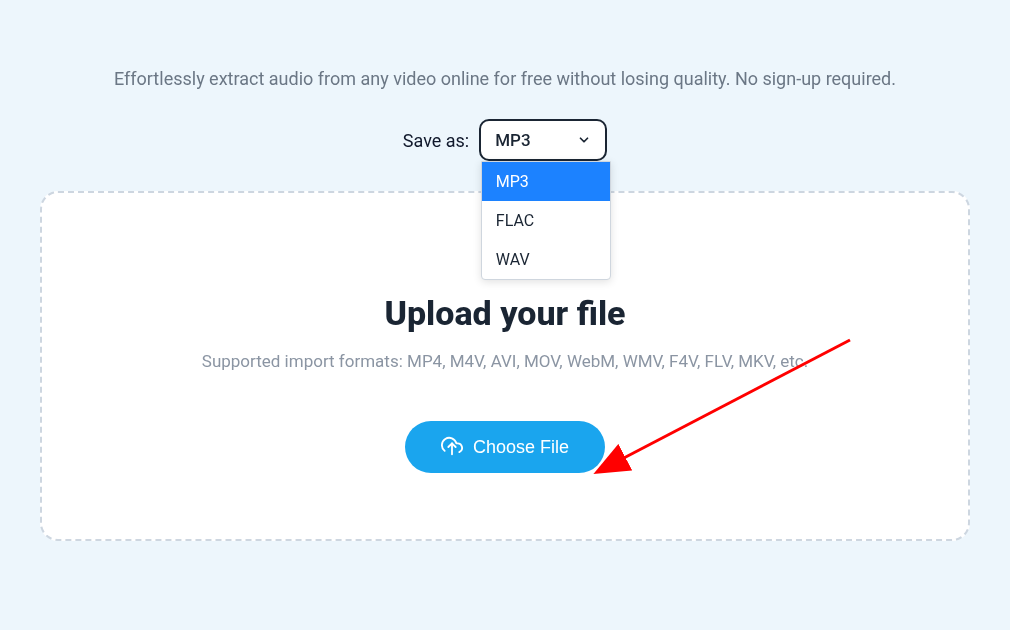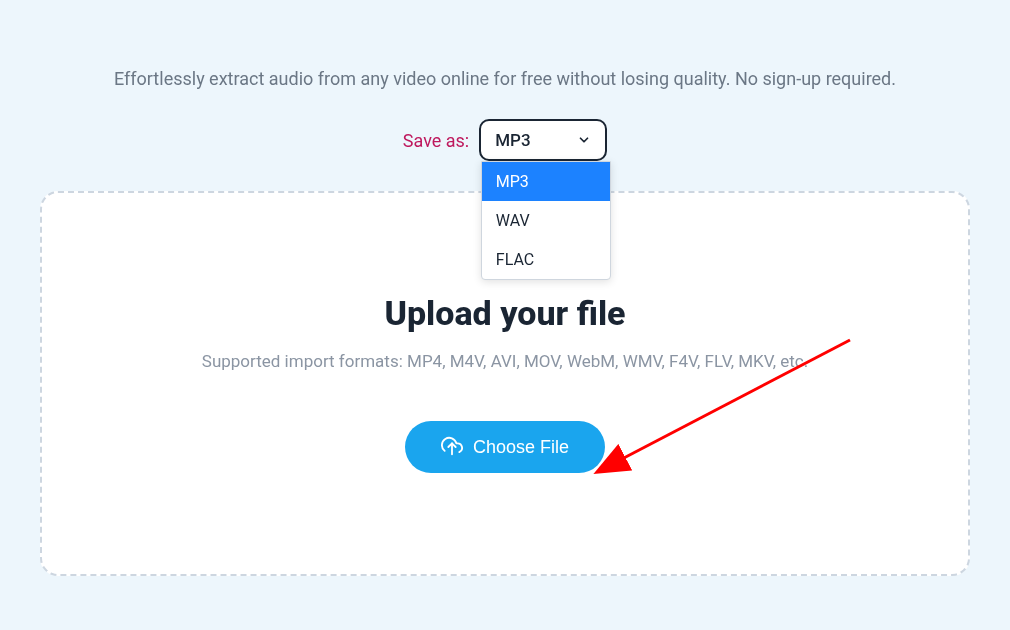--- a/index.html
+++ b/index.html
@@ -41,21 +41,21 @@
     .save-as-row {
       display: inline-flex;
       align-items: center;
       gap: 10px;
       margin-bottom: 30px;
       position: relative;
     }
 
     .save-as-label {
       font-size: 18px;
-      color: #be185d;
+      color: #0f172a;
     }
 
     .select-box {
       position: relative;
       width: 128px;
       height: 42px;
       border: 2px solid #1a2533;
       border-radius: 10px;
       background: #fff;
       display: flex;
@@ -99,21 +99,21 @@
     .dropdown-item.selected {
       background: #1c82ff;
       color: #fff;
     }
 
     .upload-card {
       margin: 0 40px;
       background: #fff;
       border: 2px dashed #cdd6e0;
       border-radius: 18px;
-      padding: 100px 20px 101px 20px;
+      padding: 100px 20px 66px 20px;
       position: relative;
     }
 
     .upload-title {
       font-size: 34px;
       font-weight: 800;
       color: #1a2533;
       margin-bottom: 18px;
     }
 
@@ -162,22 +162,22 @@
       <span class="select-value">MP3</span>
       <span class="chevron">
         <svg width="14" height="14" viewBox="0 0 24 24" fill="none" stroke="#1a2533" stroke-width="3" stroke-linecap="round" stroke-linejoin="round">
             <polyline points="6 9 12 15 18 9"></polyline>
           </svg>
       </span>
     </div>
 
     <div class="dropdown">
       <div class="dropdown-item selected">MP3</div>
+      <div class="dropdown-item">FLAC</div>
       <div class="dropdown-item">WAV</div>
-      <div class="dropdown-item">FLAC</div>
     </div>
   </div>
 
   <div class="upload-card">
     <h2 class="upload-title">Upload your file</h2>
     <p class="upload-sub">Supported import formats: MP4, M4V, AVI, MOV, WebM, WMV, F4V, FLV, MKV, etc.</p>
     <button class="choose-btn">
       <span class="upload-icon">
         <svg width="22" height="22" viewBox="0 0 24 24" fill="none" stroke="#fff" stroke-width="2" stroke-linecap="round" stroke-linejoin="round">
           <path d="M20 17.58A5 5 0 0 0 18 8h-1.26A8 8 0 1 0 4 16.25"></path>

